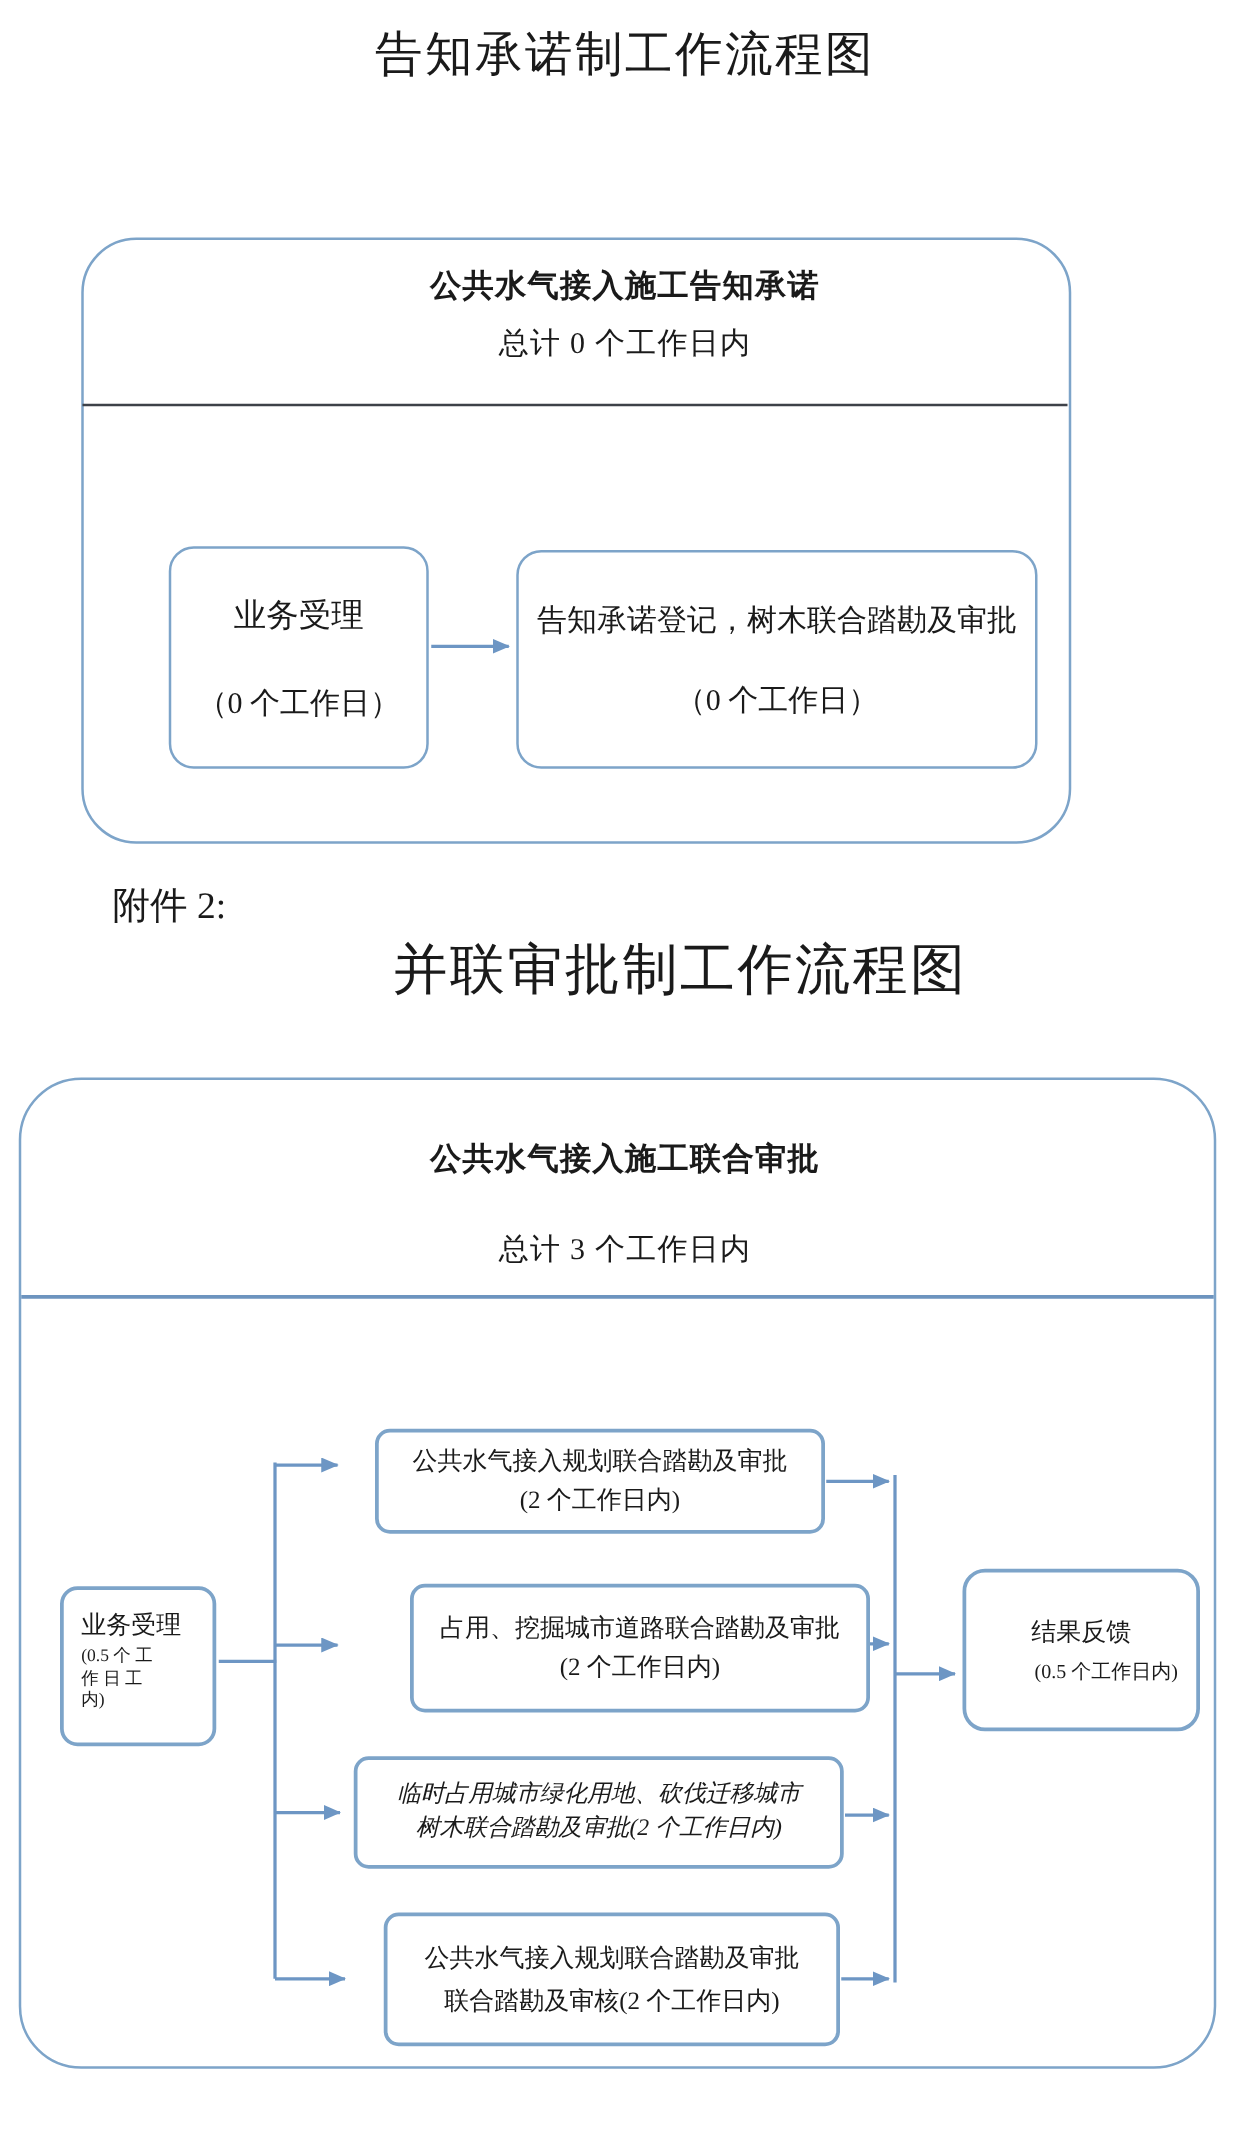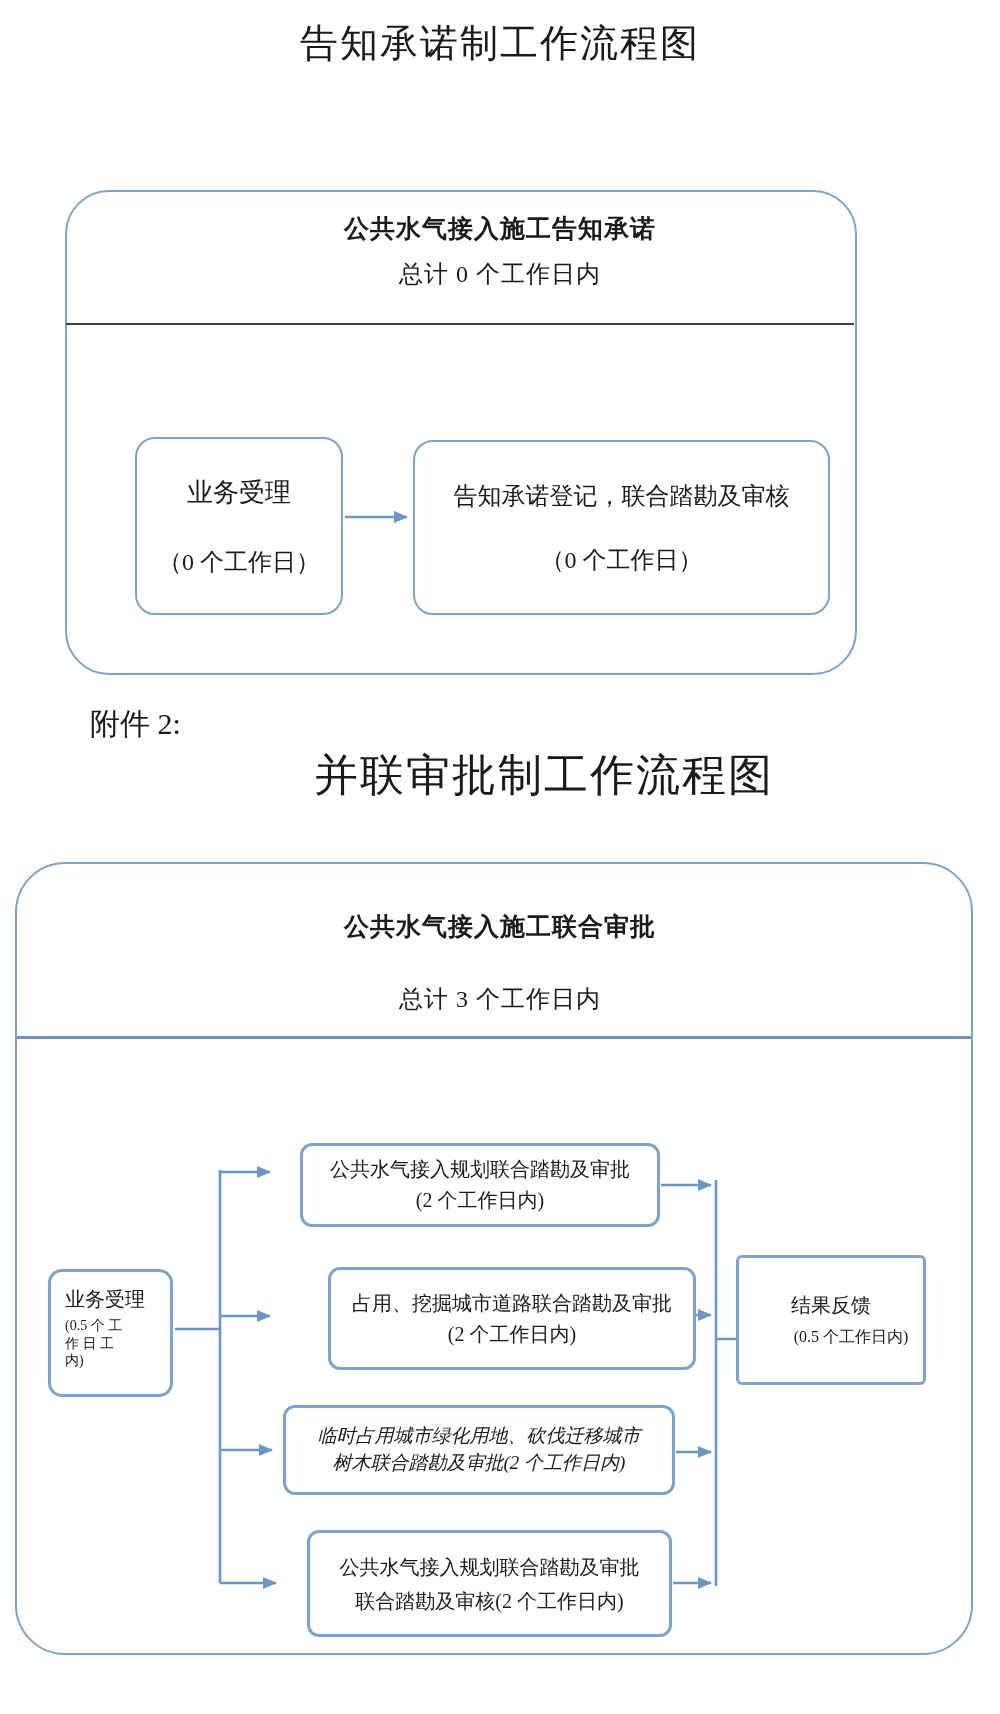--- a/index.html
+++ b/index.html
@@ -53,21 +53,21 @@
     padding:14px 0 0 14px;gap:4px;
   }
   .boxL .dur{white-space:pre-line;line-height:1.25;font-size:14px;}
 
   .task{border-width:3px;font-size:20px;line-height:1.55;border-radius:12px;}
   .task1{left:300px;top:1143px;width:360px;height:84px;}
   .task2{left:292px;top:1267px;width:368px;height:103px;margin-left:36px;}
   .task3{left:283px;top:1405px;width:392px;height:90px;font-size:19px;line-height:1.4;font-style:italic;}
   .task4{left:307px;top:1530px;width:365px;height:107px;font-size:20px;line-height:1.7;}
 
-  .boxR{left:736px;top:1255px;width:190px;height:130px;border-radius:6px;border-width:3px;
+  .boxR{left:770px;top:1255px;width:190px;height:130px;border-radius:18px;border-width:3px;
         font-size:20px;gap:8px;}
   .boxR .dur{font-size:16px;margin-left:40px;}
 
   svg.wires{position:absolute;left:0;top:0;}
   svg.wires line{stroke:var(--arrow);stroke-width:2.6;}
   #ah path{fill:var(--arrow);}
 </style>
 </head>
 <body>
 
@@ -110,21 +110,21 @@
     <line x1="673" y1="1583" x2="711" y2="1583" marker-end="url(#ah)"></line>
     <line x1="716" y1="1180" x2="716" y2="1586"></line>
     <line x1="716" y1="1339" x2="764" y2="1339" marker-end="url(#ah)"></line>
   </svg>
 
   <div class="box boxA">
     <div>业务受理</div>
     <div class="dur">（0 个工作日）</div>
   </div>
   <div class="box boxB">
-    <div>告知承诺登记，联合踏勘及审核</div>
+    <div>告知承诺登记，树木联合踏勘及审批</div>
     <div class="dur">（0 个工作日）</div>
   </div>
 
   <div class="box boxL">
     <div>业务受理</div>
     <div class="dur">(0.5 个 工
 作 日 工
 内)</div>
   </div>
 

